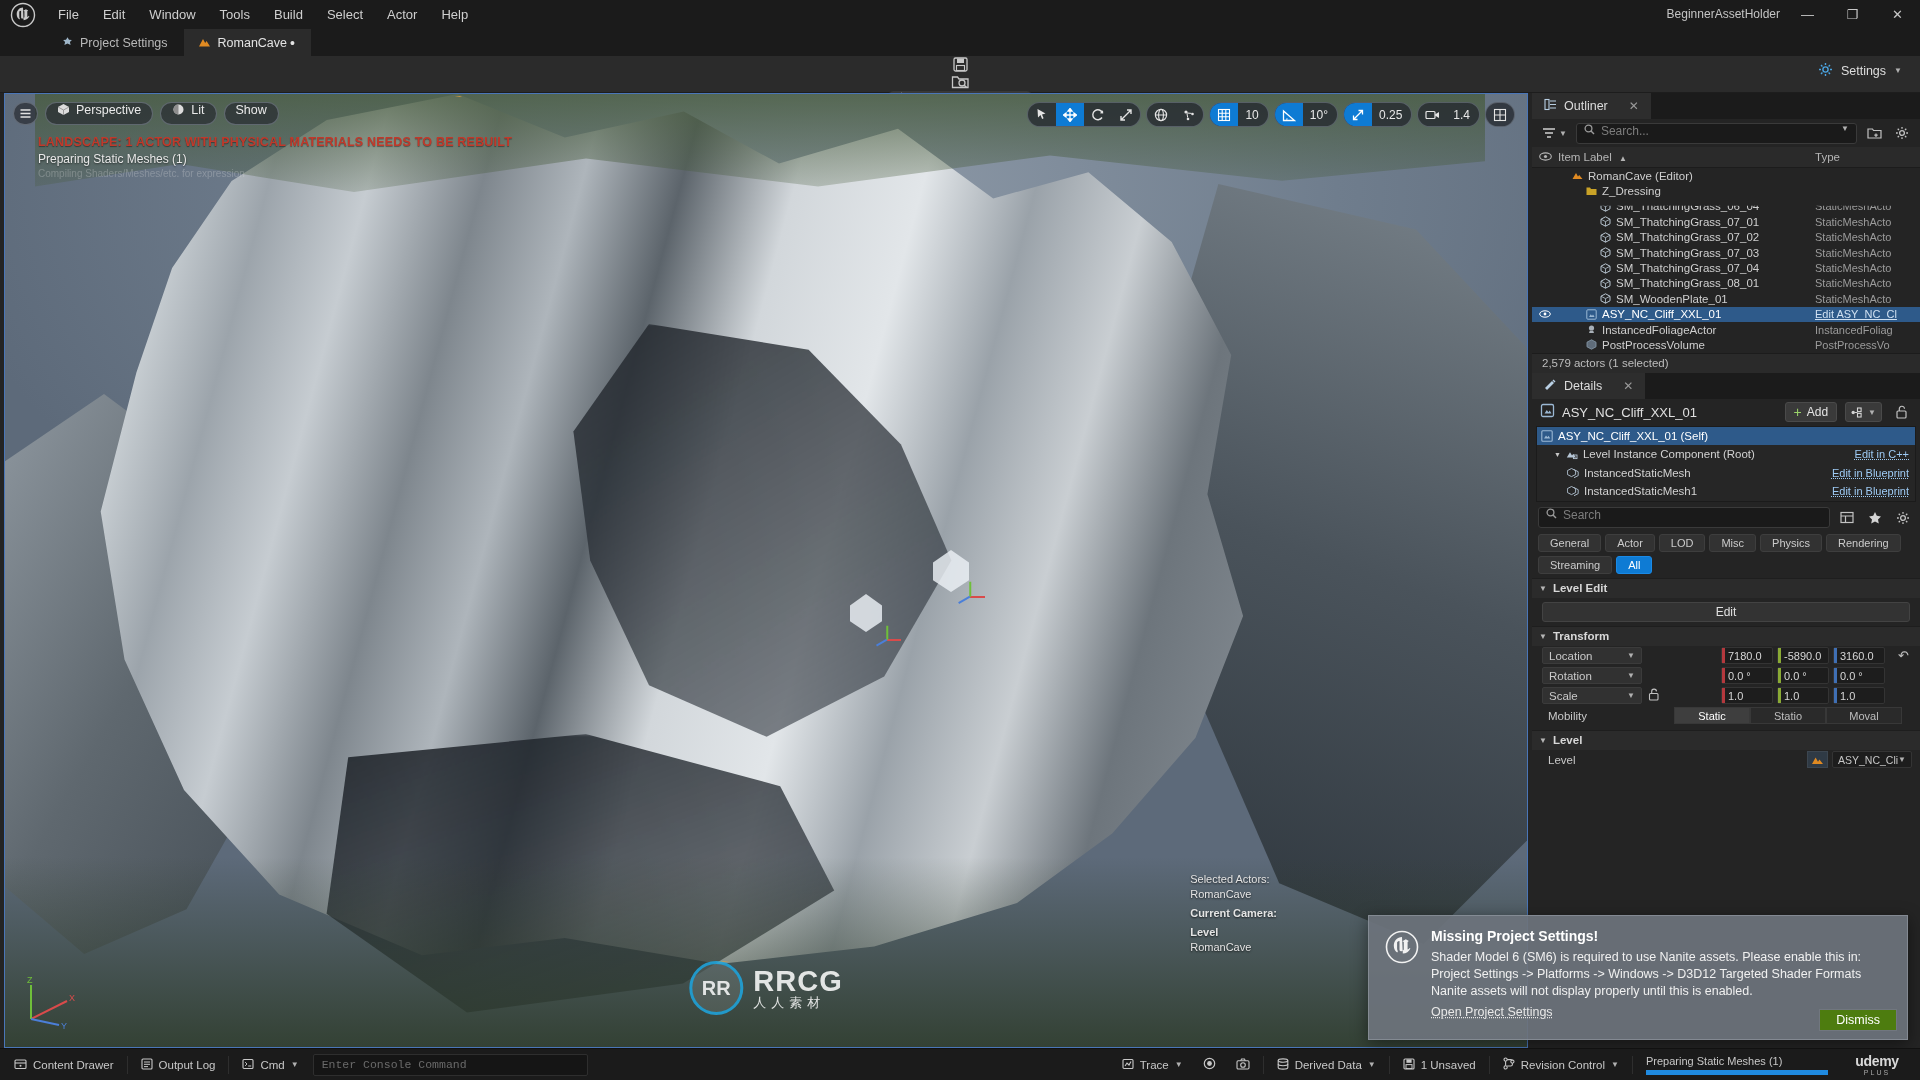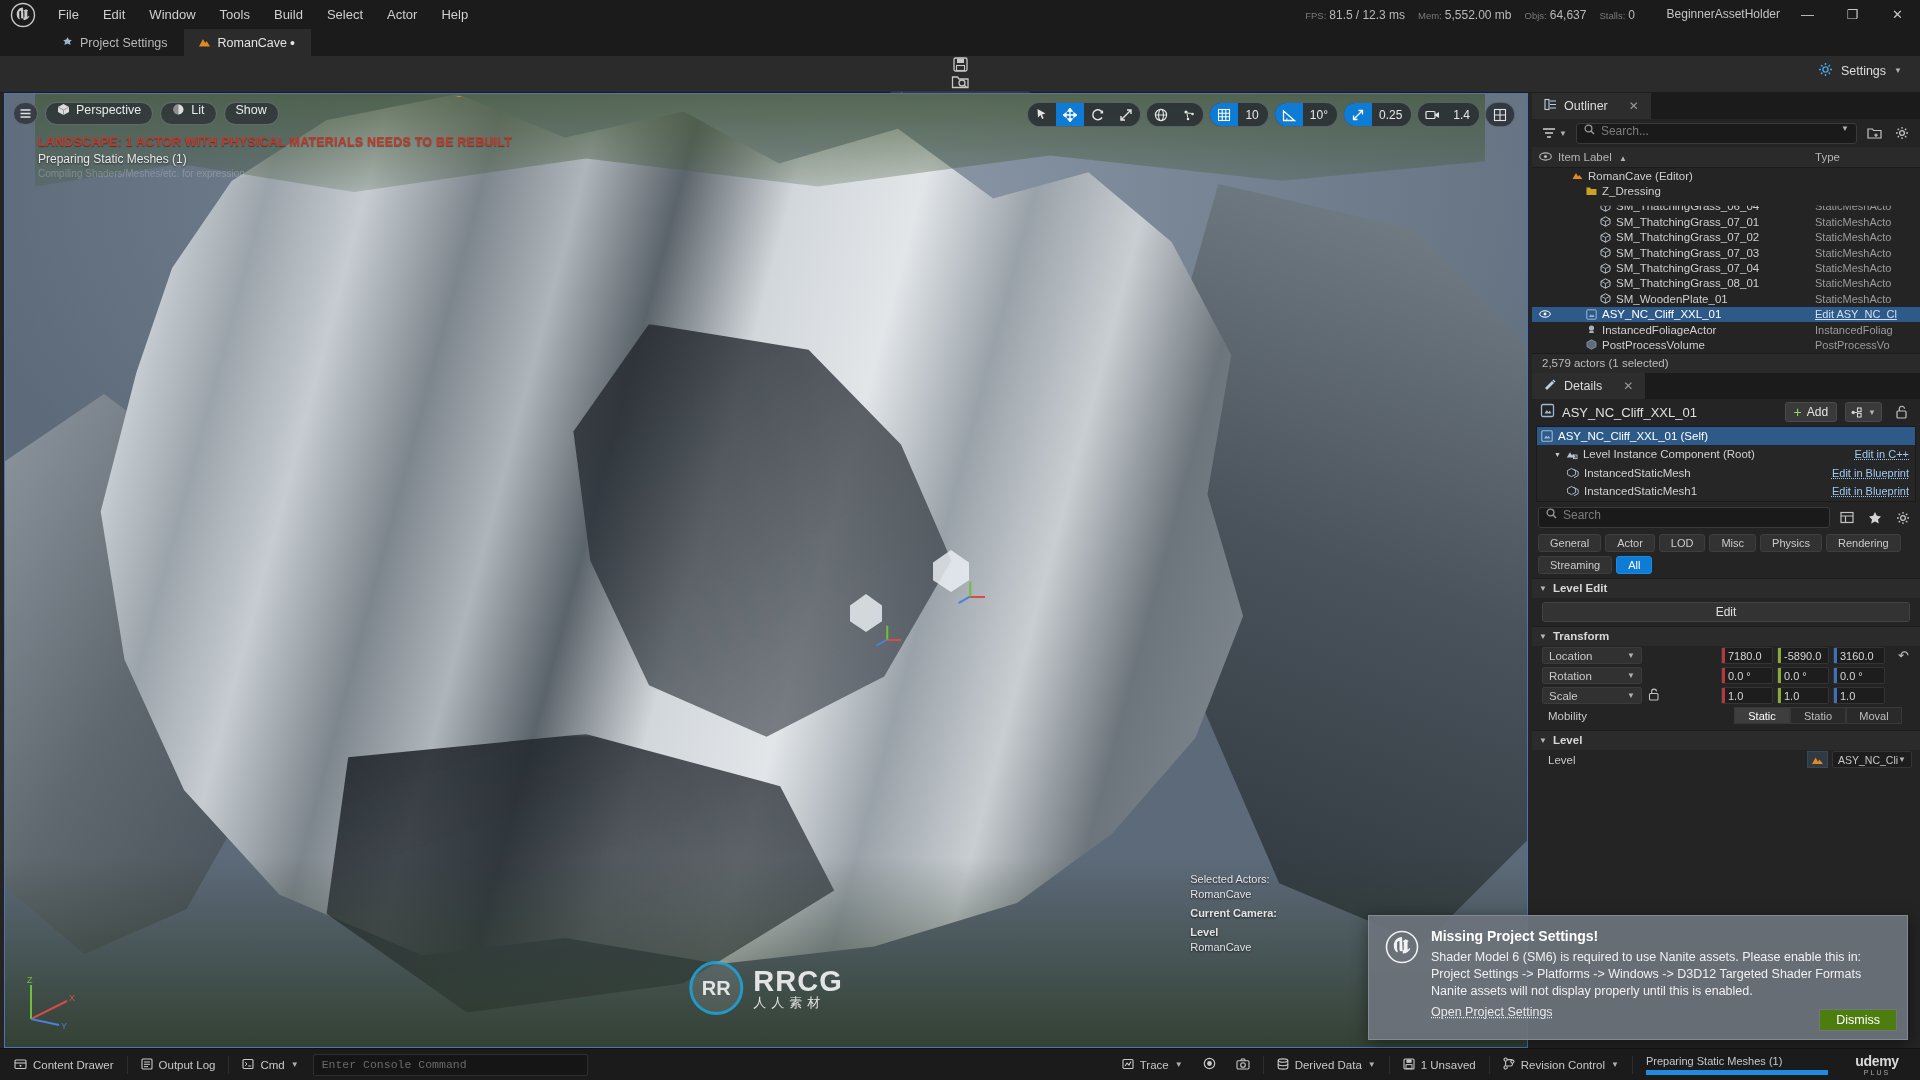--- a/index.html
+++ b/index.html
@@ -338,21 +338,21 @@
     font-size: 11px; color: #d6d6d6; position: relative;
   }
   .vecfield::before {
     content: ''; position: absolute; left: 0; top: 0; bottom: 0; width: 2.5px;
   }
   .vecfield.x::before { background: #b4383d; }
   .vecfield.y::before { background: #8aaa35; }
   .vecfield.z::before { background: #3f6fb4; }
   .mob-group { display: flex; margin-left: auto; margin-right: 18px; }
   .mob {
-    width: 56px; height: 17px; display: flex; align-items: center; justify-content: center;
+    width: 76px; height: 17px; display: flex; align-items: center; justify-content: center;
     font-size: 11px; color: #bdbdbd; background: #2a2a2a; border: 1px solid #383838;
   }
   .mob.active { background: #3e3e3e; color: #fff; }
   .assetpick {
     margin-left: auto; margin-right: 8px; display: flex; align-items: center; gap: 4px;
   }
   .asset-box {
     width: 80px; height: 17px; display: flex; align-items: center; justify-content: space-between;
     padding: 0 5px; background: #1d1d1d; border: 1px solid #343434; border-radius: 2px;
     font-size: 10.5px; color: #c6c6c6;
@@ -434,39 +434,20 @@
       <div class="menu-item">File</div>
       <div class="menu-item">Edit</div>
       <div class="menu-item">Window</div>
       <div class="menu-item">Tools</div>
       <div class="menu-item">Build</div>
       <div class="menu-item">Select</div>
       <div class="menu-item">Actor</div>
       <div class="menu-item">Help</div>
     </div>
 
-    <div class="titlebar-stats">
-      <div class="stat-group">
-        <span class="stat-lbl">FPS:</span>
-        <span class="stat-val">81.5</span>
-        <span class="stat-val">/ 12.3 ms</span>
-      </div>
-      <div class="stat-group">
-        <span class="stat-lbl">Mem:</span>
-        <span class="stat-val">5,552.00 mb</span>
-      </div>
-      <div class="stat-group">
-        <span class="stat-lbl">Objs:</span>
-        <span class="stat-val">64,637</span>
-      </div>
-      <div class="stat-group">
-        <span class="stat-lbl">Stalls:</span>
-        <span class="stat-val">0</span>
-      </div>
-    </div>
 
     <div class="user-name">BeginnerAssetHolder</div>
 
     <div class="win-btns">
       <div class="win-btn">—</div>
       <div class="win-btn">❐</div>
       <div class="win-btn close">✕</div>
     </div>
   </div>
 

